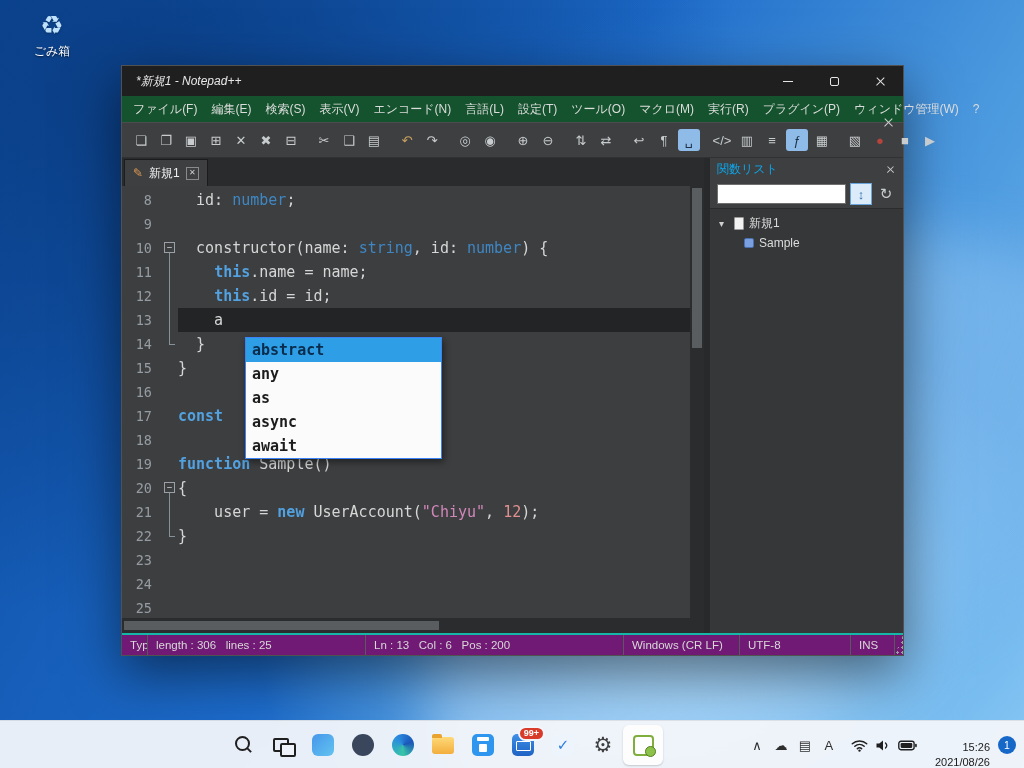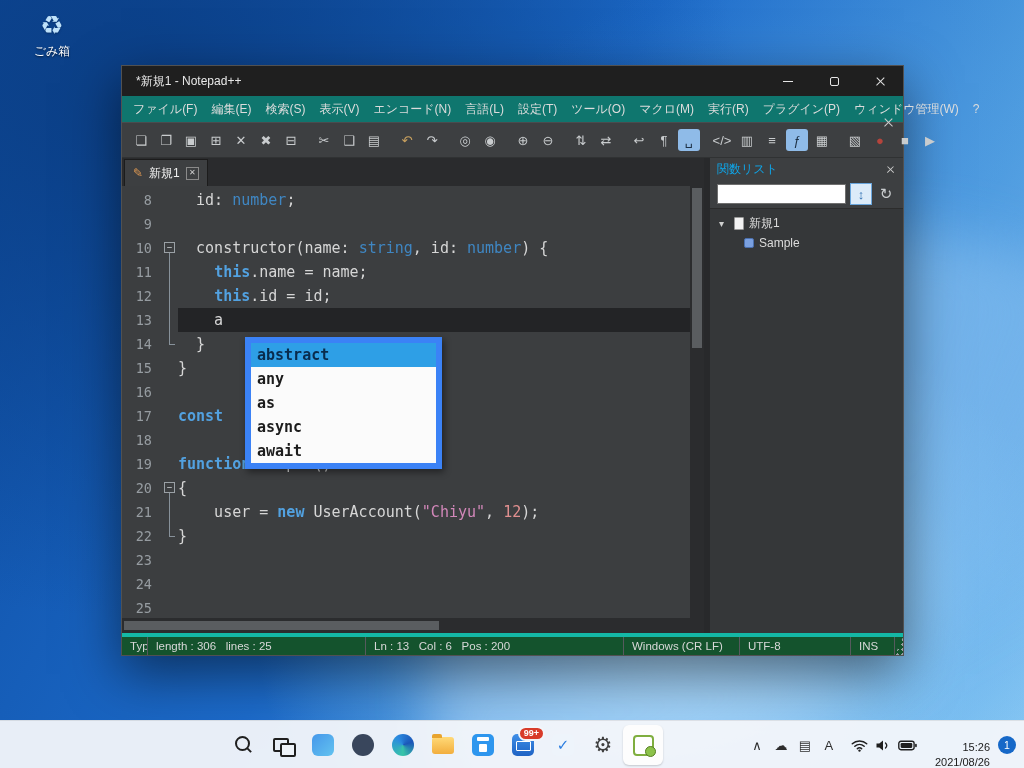--- a/index.html
+++ b/index.html
@@ -22,31 +22,31 @@
   
   .recycle-bin { position:absolute; left:26px; top:10px; width:52px; text-align:center; z-index:1; }
   .bin-glyph { font-size:26px; color:#bfe2fa; text-shadow:0 1px 2px rgba(0,30,70,.5); line-height:1.2; display:block; }
   .bin-label { margin-top:2px; font-size:12px; color:#fff; text-shadow:0 1px 2px rgba(0,0,0,.7); }
 
   
   .npp-window { position:absolute; left:121px; top:65px; width:783px; height:591px; z-index:2;
     background:#3d3f41; border:1px solid #515151; box-shadow:0 18px 50px rgba(0,0,0,.5);
     display:flex; flex-direction:column; }
 
-  .titlebar { height:30px; background:#1f1f1f; display:flex; align-items:center; flex:none; }
+  .titlebar { height:30px; background:#1f1f1f; display:flex; align-items:center; flex:none;font-style:italic; }
   .title { margin-left:14px; font-size:12px; color:#e8e8e8; }
   .win-controls { margin-left:auto; display:flex; height:100%; }
   .wc { width:46px; height:100%; display:flex; align-items:center; justify-content:center; }
   .wc-min { width:10px; height:1px; background:#e6e6e6; }
   .wc-max { width:9px; height:9px; border:1px solid #e6e6e6; border-radius:2px; }
   .xicon { position:relative; width:11px; height:11px; display:inline-block; }
   .xicon::before,.xicon::after { content:""; position:absolute; left:0; top:5px; width:11px; height:1.4px; background:#e0e0e0; }
   .xicon::before { transform:rotate(45deg); } .xicon::after { transform:rotate(-45deg); }
 
-  .menubar { height:26px; background:#0f766e; display:flex; align-items:center; padding-left:4px; flex:none;justify-content:space-between; }
+  .menubar { height:26px; background:#14532d; display:flex; align-items:center; padding-left:4px; flex:none;justify-content:space-between; }
   .menu-item { color:#dcdcdc; font-size:12px; padding:4px 7px; white-space:nowrap; }
 
   .toolbar { height:36px; background:#3d3f41; border-top:1px solid #4a4c4e; border-bottom:1px solid #303233;
     display:flex; align-items:center; flex:none; }
   .toolbar-icons { display:flex; align-items:center; gap:3px; padding-left:8px; }
   .tb-btn { width:22px; height:22px; display:flex; align-items:center; justify-content:center;
     color:#c9ccce; font-size:13px; border-radius:3px; white-space:nowrap; }
   .tb-btn.pressed { background:#8fbbe8; color:#1d3044; }
   .dock-x { position:absolute; right:9px; top:48px; z-index:3; }
   .dock-x .xicon::before,.dock-x .xicon::after { background:#cfcfcf; }
@@ -78,21 +78,21 @@
     border-left:1px solid #87919a; border-bottom:1px solid #87919a; }
   .code { flex:1; white-space:pre; color:#d6d6d6; }
   .line.current .code { background:#232426; }
   .seg.pl { color:#d6d6d6; }
   .seg.kw { color:#52a1e0; font-weight:bold; }
   .seg.ty { color:#3f86c2; }
   .seg.str { color:#d287b9; }
   .seg.num { color:#e08f8f; }
 
   .autocomplete { position:absolute; left:123px; top:151px; width:197px; z-index:6;
-    background:#fbfbfb; border:6px solid #3b82f6; box-shadow:2px 3px 7px rgba(0,0,0,.45);
+    background:#fbfbfb; border:1px solid #3b82f6; box-shadow:2px 3px 7px rgba(0,0,0,.45);
     font-family:"DejaVu Sans Mono","Liberation Mono",monospace; font-size:15px; font-weight:bold; }
   .ac-item { height:24px; line-height:24px; padding:0 6px; color:#1c1c1c; white-space:pre; }
   .ac-item.selected { background:#2e9fe6; color:#092c4d; }
 
   .hscroll { height:15px; background:#2b2c2e; position:relative; flex:none; }
   .hthumb { position:absolute; left:2px; top:3px; width:315px; height:9px; background:#5a5d60; }
   .vscroll { width:14px; flex:none; background:#2b2c2e; position:relative; }
   .vthumb { position:absolute; left:2px; top:30px; width:10px; height:160px; background:#5a5d60; }
   .splitter { width:6px; flex:none; background:#28292b; }
 
@@ -108,21 +108,21 @@
     font-size:13px; display:flex; align-items:center; justify-content:center; }
   .refresh-btn { width:20px; flex:none; text-align:center; color:#c9ccce; font-size:15px; }
   .tree { flex:1; background:#353739; border-top:1px solid #2c2c2c; padding:5px 0; font-size:12px; color:#dcdcdc; overflow:hidden; }
   .tree-row { height:19px; display:flex; align-items:center; gap:5px; padding-left:9px; }
   .tree-row.child { padding-left:34px; }
   .tree-arrow { color:#cfcfcf; font-size:10px; width:10px; }
   .file-ico { width:10px; height:13px; background:#f2f2f2; border:1px solid #9a9a9a; border-radius:1px; }
   .leaf-ico { width:10px; height:10px; background:#7aa0e0; border:1px solid #4a6fae; border-radius:2px; }
 
   
-  .statusbar { height:22px; background:#14532d; border-top:4px solid #14b8a6; display:flex; align-items:stretch;
+  .statusbar { height:22px; background:#701a75; border-top:2px solid #14b8a6; display:flex; align-items:stretch;
     font-size:11.5px; color:#d8d8d8; flex:none; }
   .sb-seg { display:flex; align-items:center; padding:0 8px; border-right:1px solid #565a5e;
     white-space:pre; overflow:hidden; flex:none; }
   .sb-grip { margin-left:auto; width:18px; position:relative;
     background-image:radial-gradient(#9aa0a5 1px, transparent 1.3px); background-size:5px 5px;
     clip-path:polygon(100% 0, 100% 100%, 0 100%); }
 
   
   .taskbar { position:absolute; left:0; right:0; bottom:0; height:48px; z-index:5;
     background:rgba(243,246,250,.95); border-top:1px solid rgba(0,0,0,.08); }

